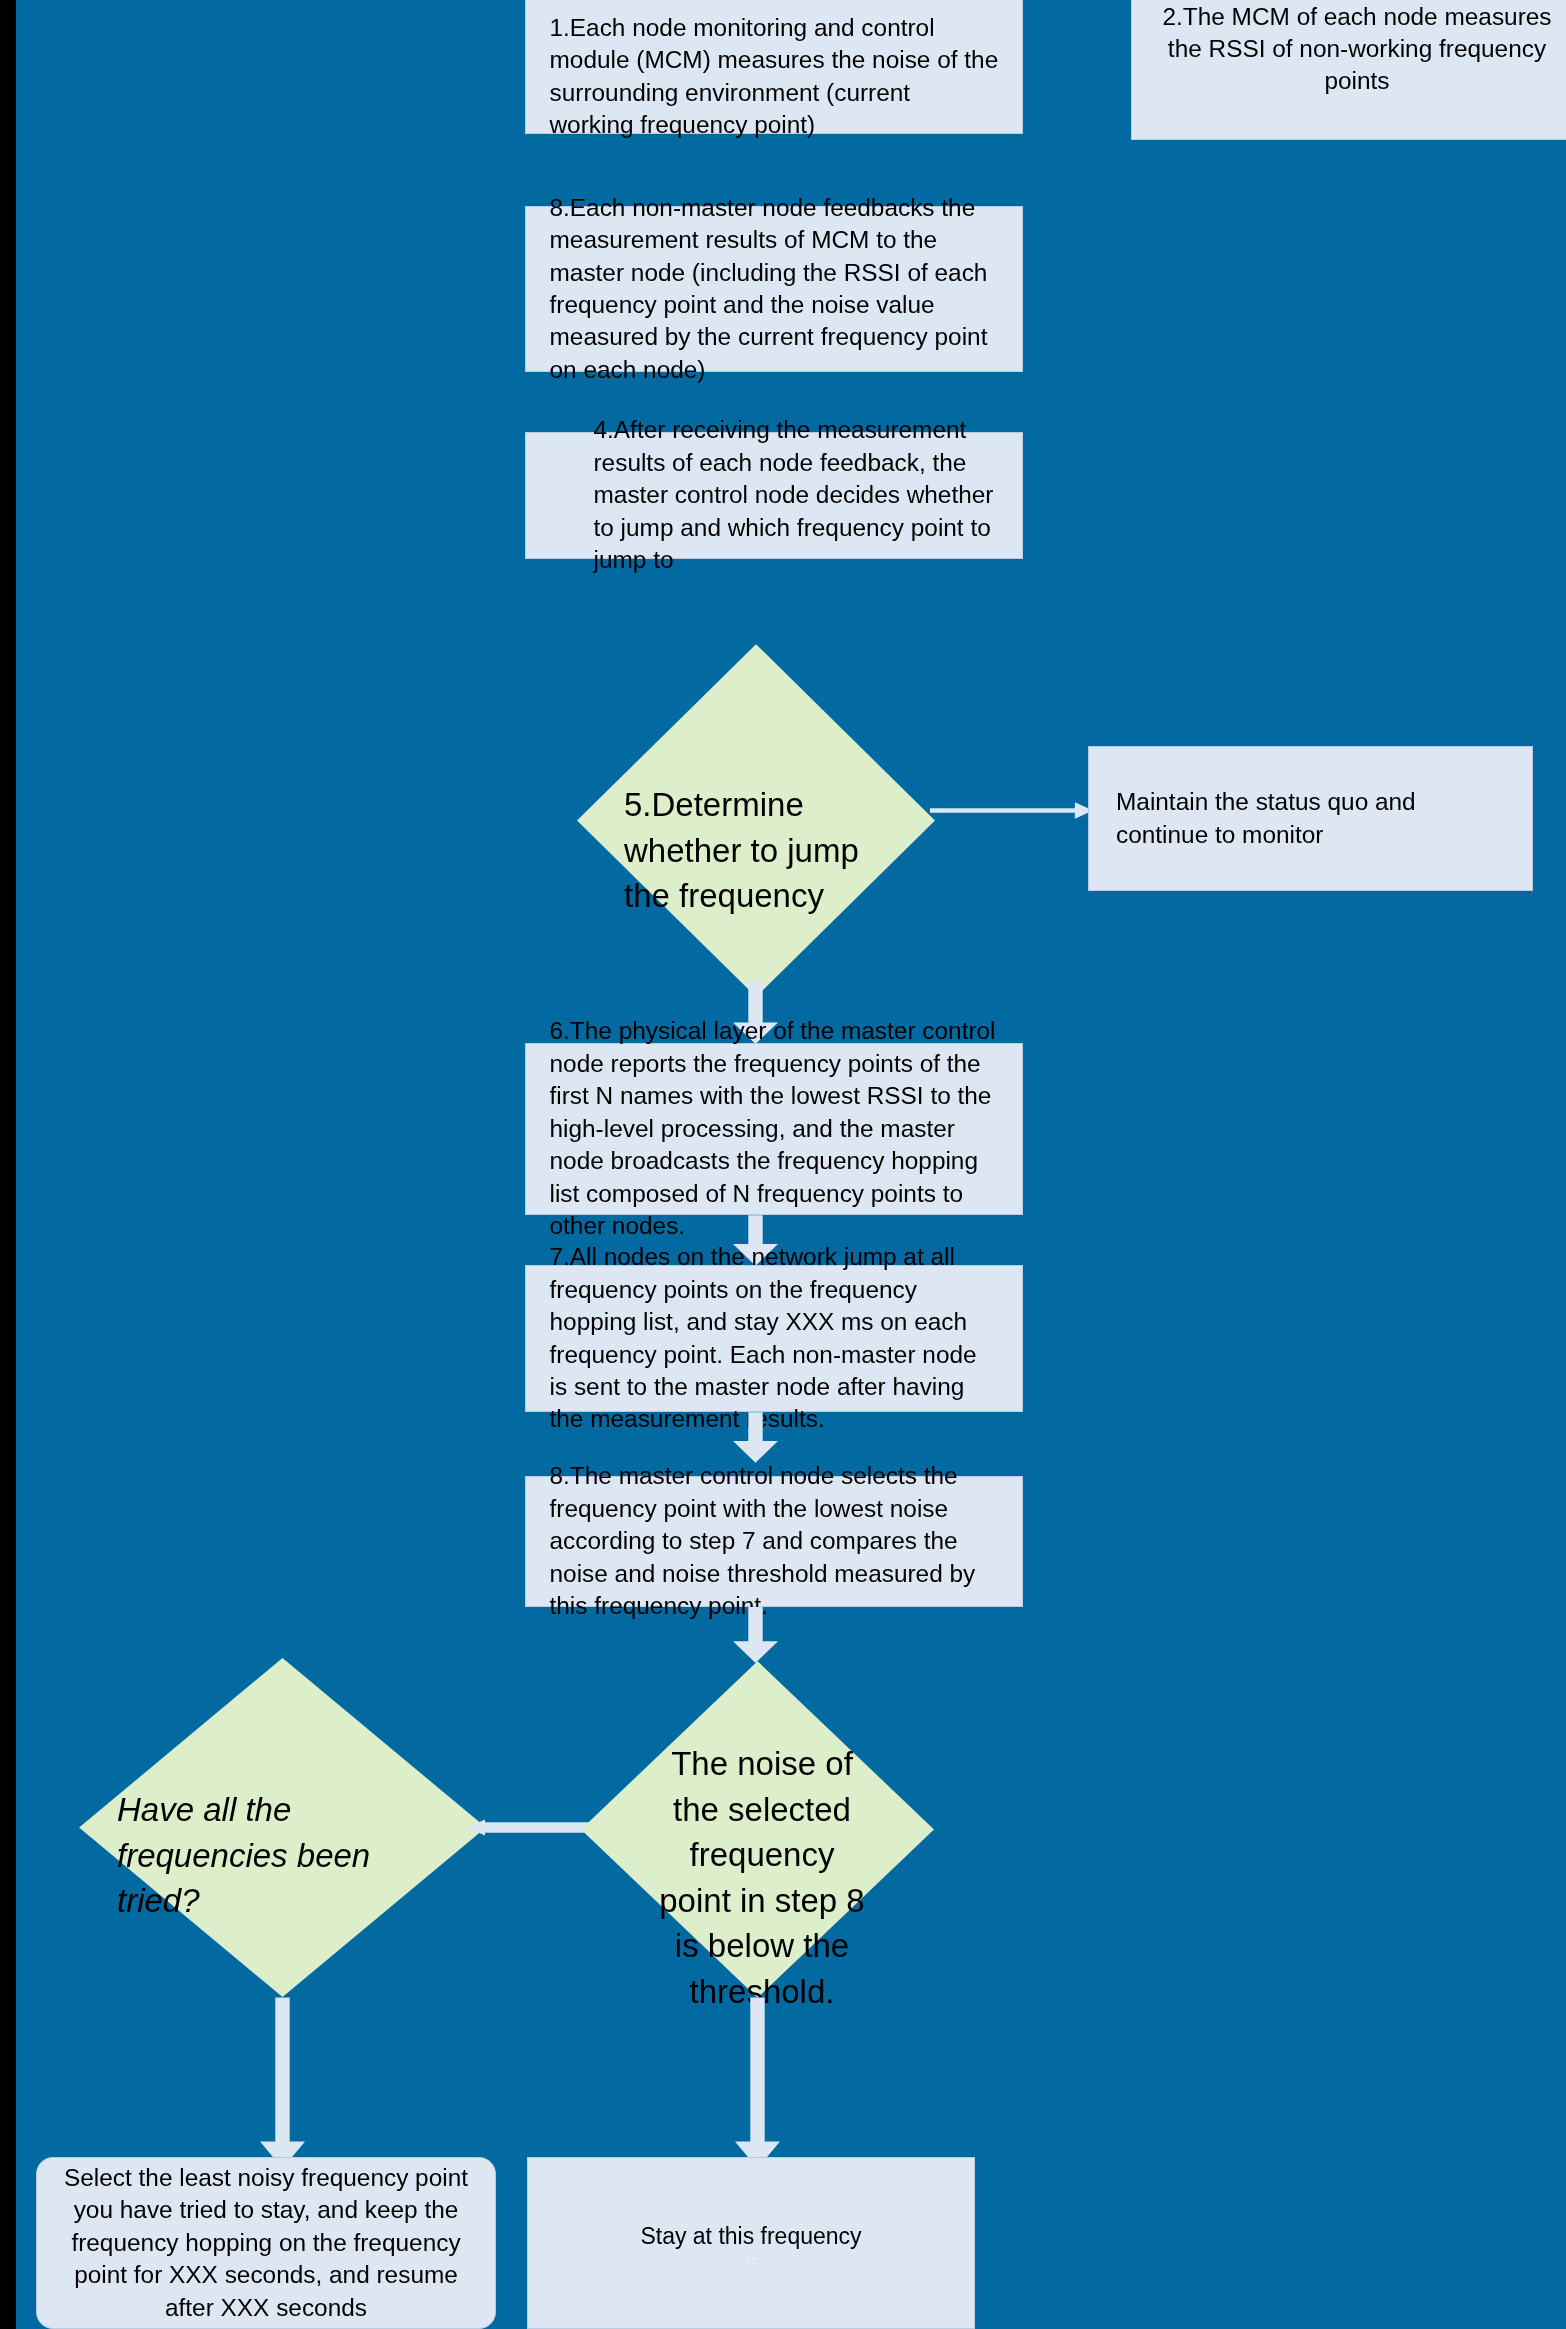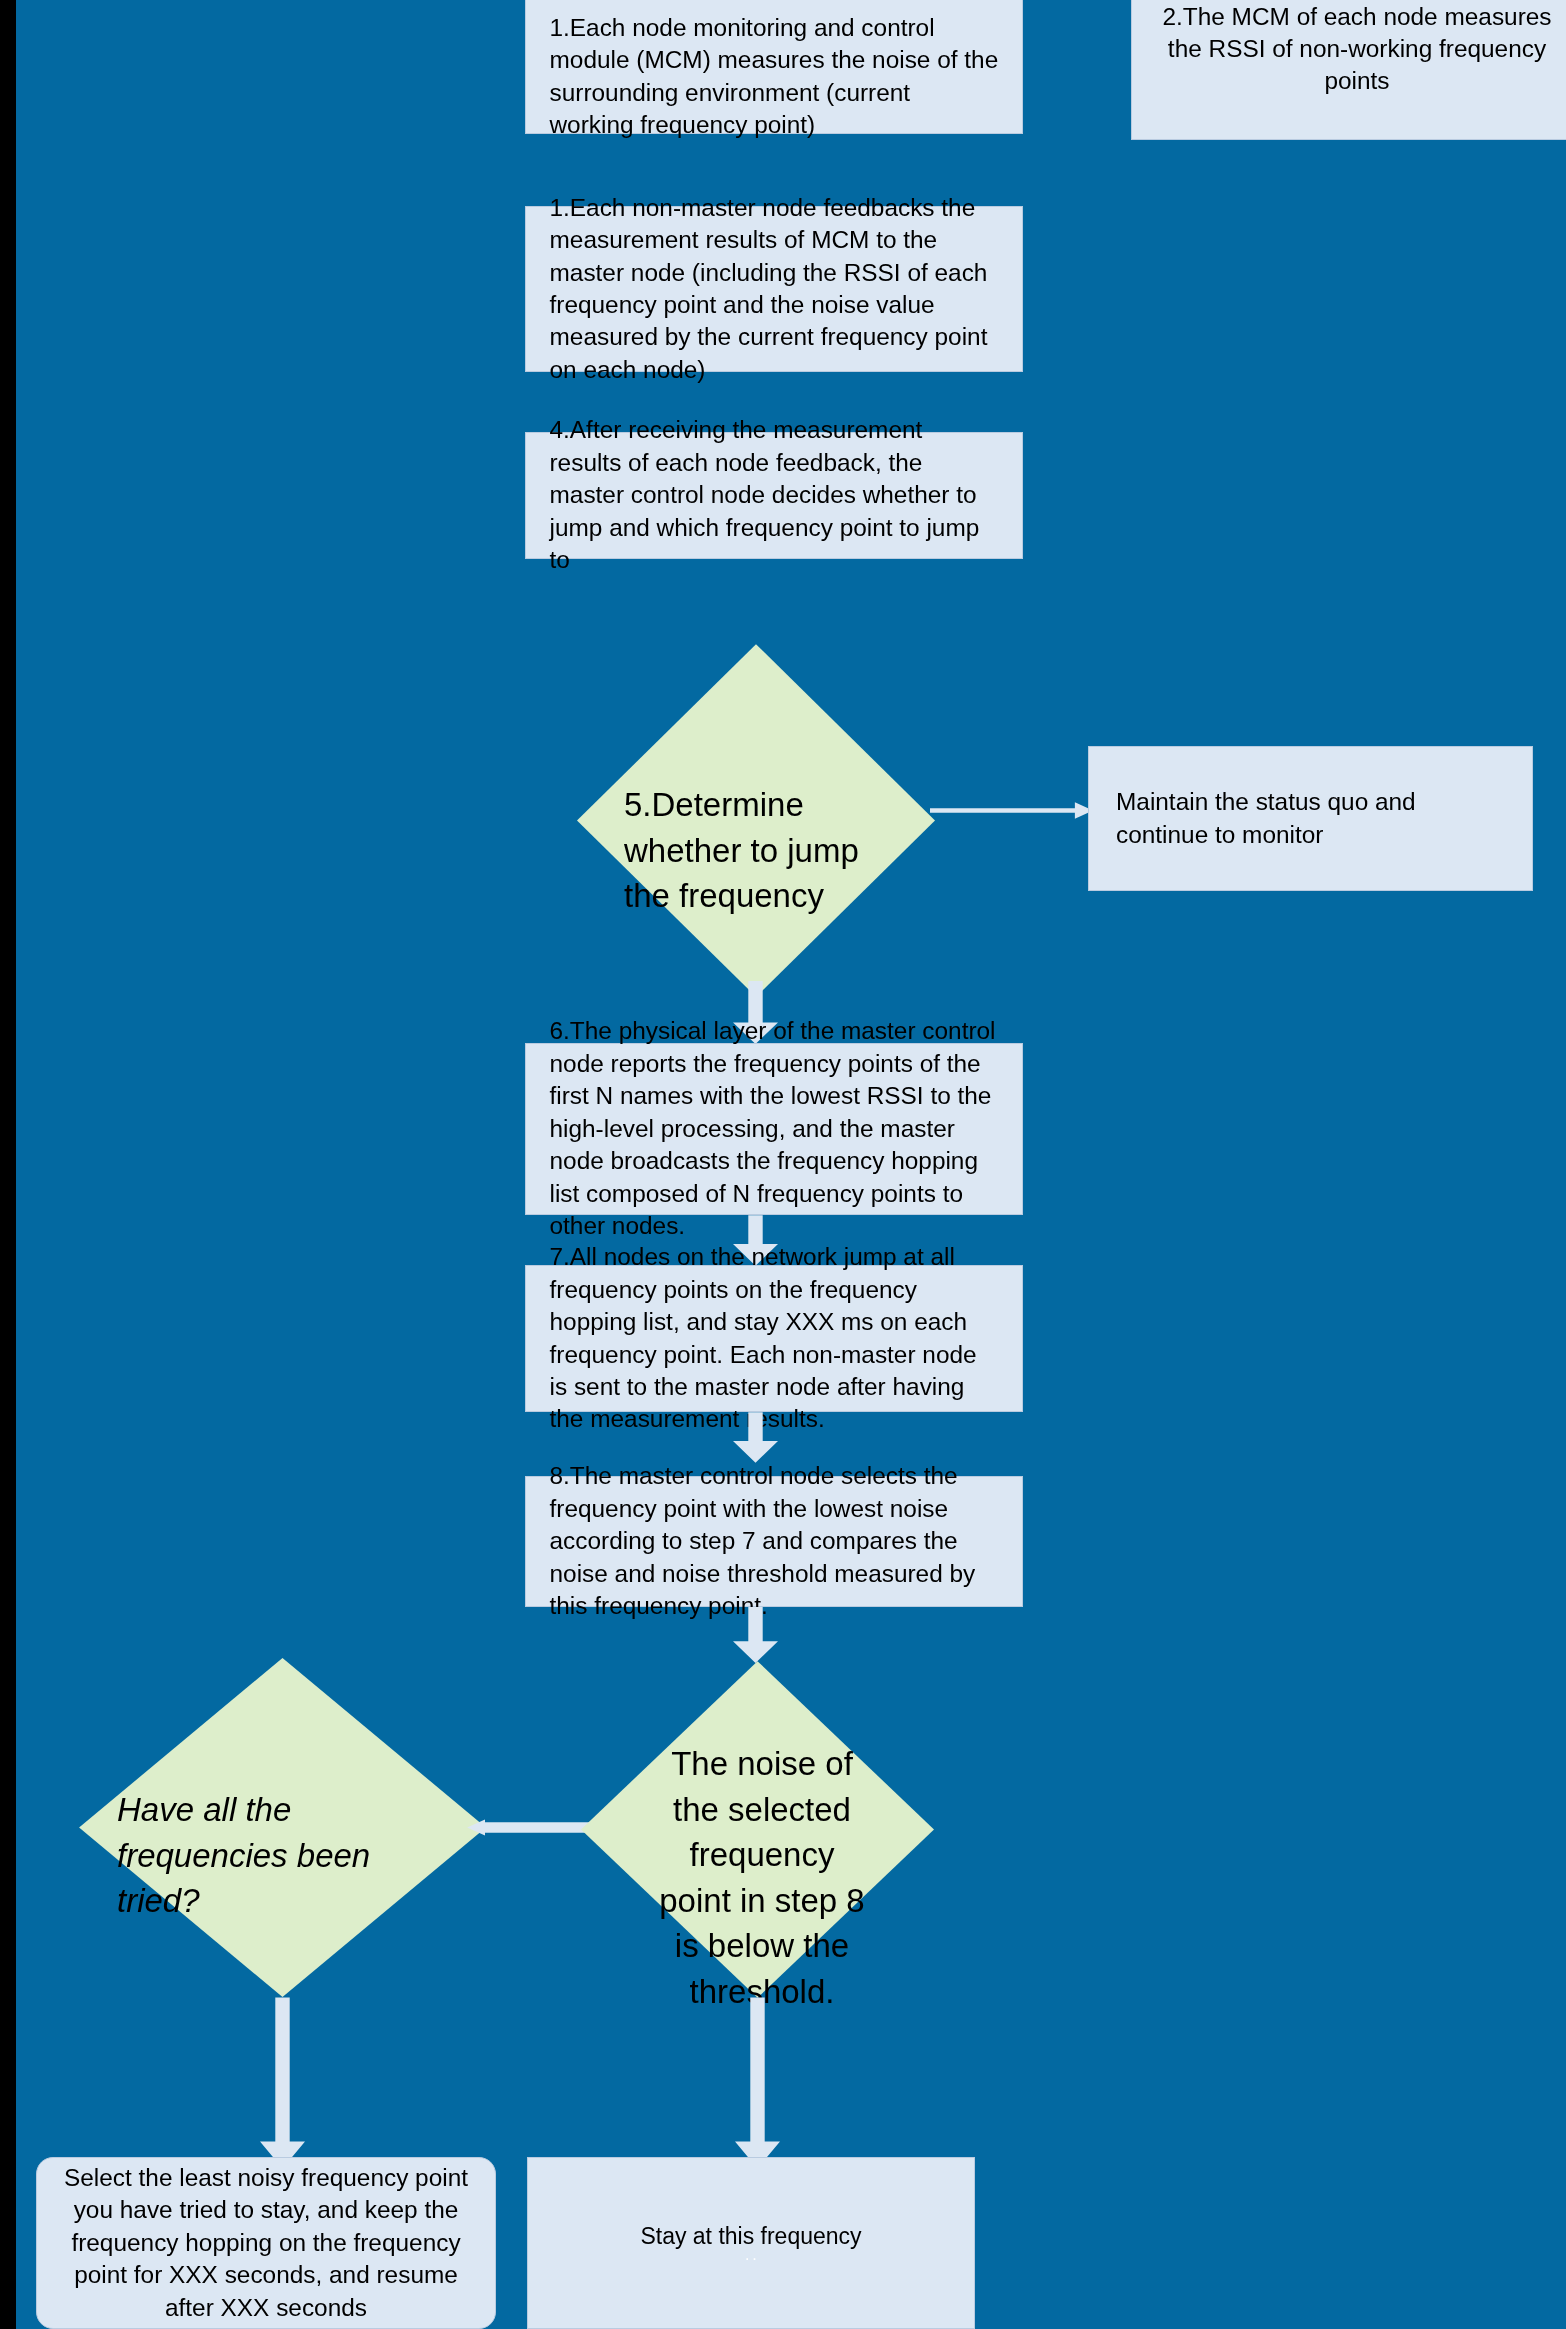--- a/index.html
+++ b/index.html
@@ -32,24 +32,24 @@
 
   <div class="box pad-top" style="left:509px;top:-12.7px;width:498px;height:147px;">
     <div class="txt">1.Each node monitoring and control module (MCM) measures the noise of the surrounding environment (current working frequency point)</div>
   </div>
 
   <div class="box center" style="left:1115px;top:-9px;width:452px;height:149px;">
     <div class="txt" style="position:relative;top:-16.3px;">2.The MCM of each node measures the RSSI of non-working frequency points</div>
   </div>
 
   <div class="box" style="left:509px;top:206px;width:498px;height:166px;">
-    <div class="txt">1.Each non-master node feedbacks the measurement results of MCM to the master node (including the RSSI of each frequency point and the noise value measured by the current frequency point on each node)</div>
+    <div class="txt">8.Each non-master node feedbacks the measurement results of MCM to the master node (including the RSSI of each frequency point and the noise value measured by the current frequency point on each node)</div>
   </div>
 
-  <div class="box" style="left:509px;top:432px;width:498px;height:127px;">
+  <div class="box" style="left:509px;top:432px;width:498px;height:127px;padding-left:44px;">
     <div class="txt">4.After receiving the measurement results of each node feedback, the master control node decides whether to jump and which frequency point to jump to</div>
   </div>
 
   <div class="diamond" style="left:561px;top:644px;width:358px;height:353px;">
     <svg width="358" height="353" viewBox="0 0 396 390">
       <polygon points="198,0 396,195 198,390 0,195" fill="#ddeecb"></polygon>
     </svg>
     <div class="dtxt" style="left:47px;top:138px;width:271px;text-align:left;">5.Determine whether to jump the frequency</div>
   </div>
 

